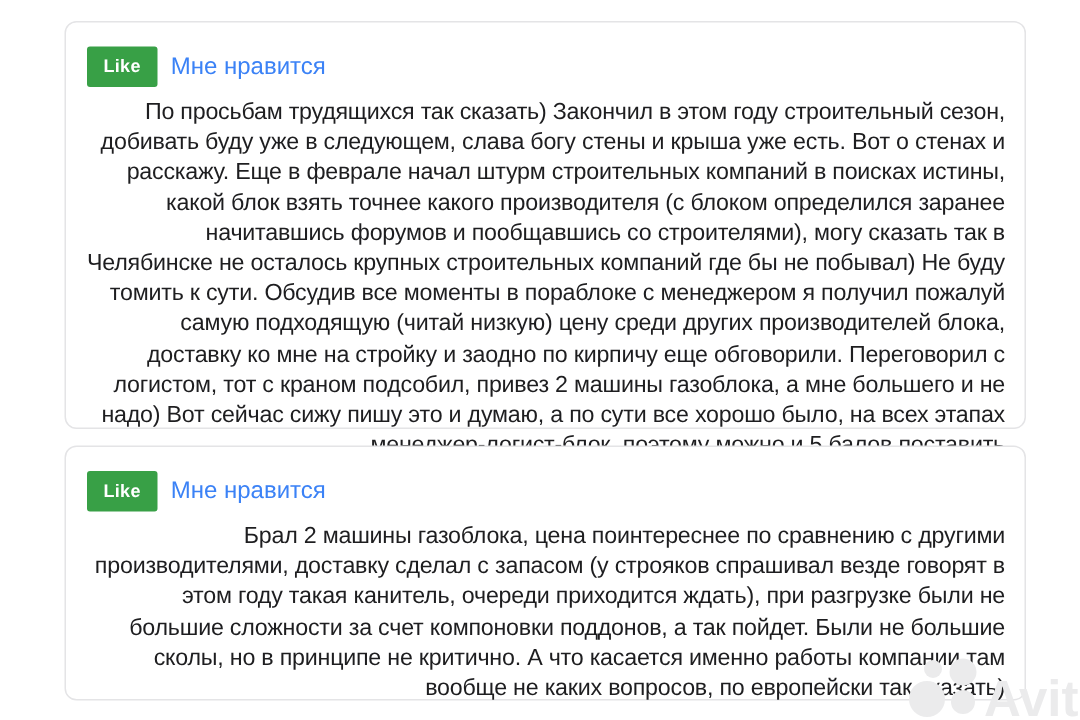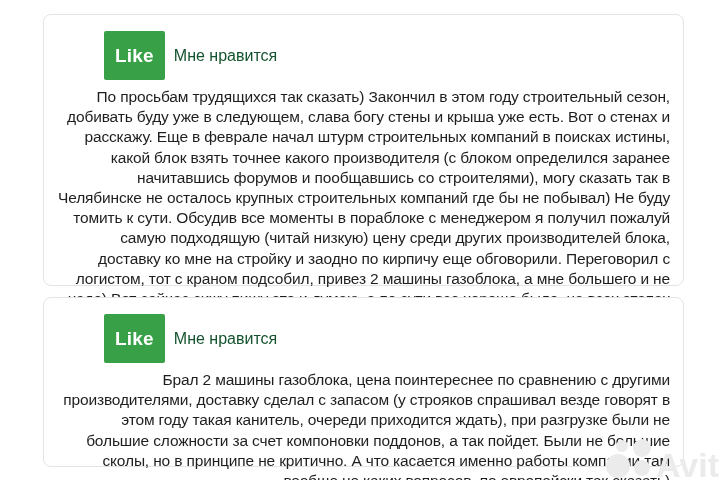--- a/index.html
+++ b/index.html
@@ -26,30 +26,29 @@
 
   .card-header {
     display: flex;
     align-items: center;
     gap: 9px;
   }
   .like-badge {
     display: inline-block;
     color: #ffffff;
     font-weight: bold;
-    font-size: 19px;
+    font-size: 12px;
     line-height: 19px;
-    padding: 15px 11px;
+    padding: 4px 11px;
     border-radius: 2px;
     letter-spacing: 0.2px;
-    margin-left: 46px;
   }
   .reaction {
     font-size: 16px;
-    color: #14532d;
+    color: #3b82f6;
   }
   .review-text {
     margin-top: 7px;
     font-size: 15.5px;
     line-height: 20.2px;
     letter-spacing: -0.15px;
     color: #1e1e20;
     width: 612px;
     text-align: right;
   }

